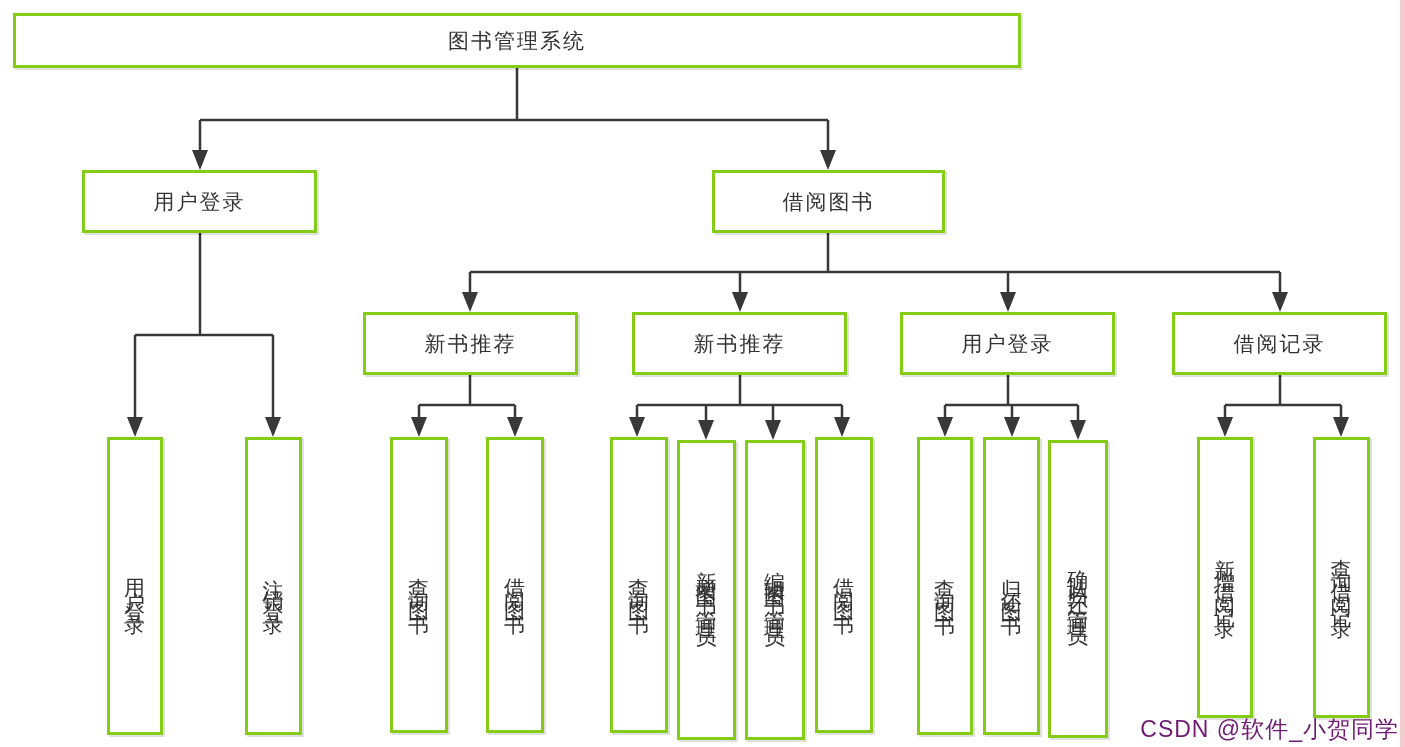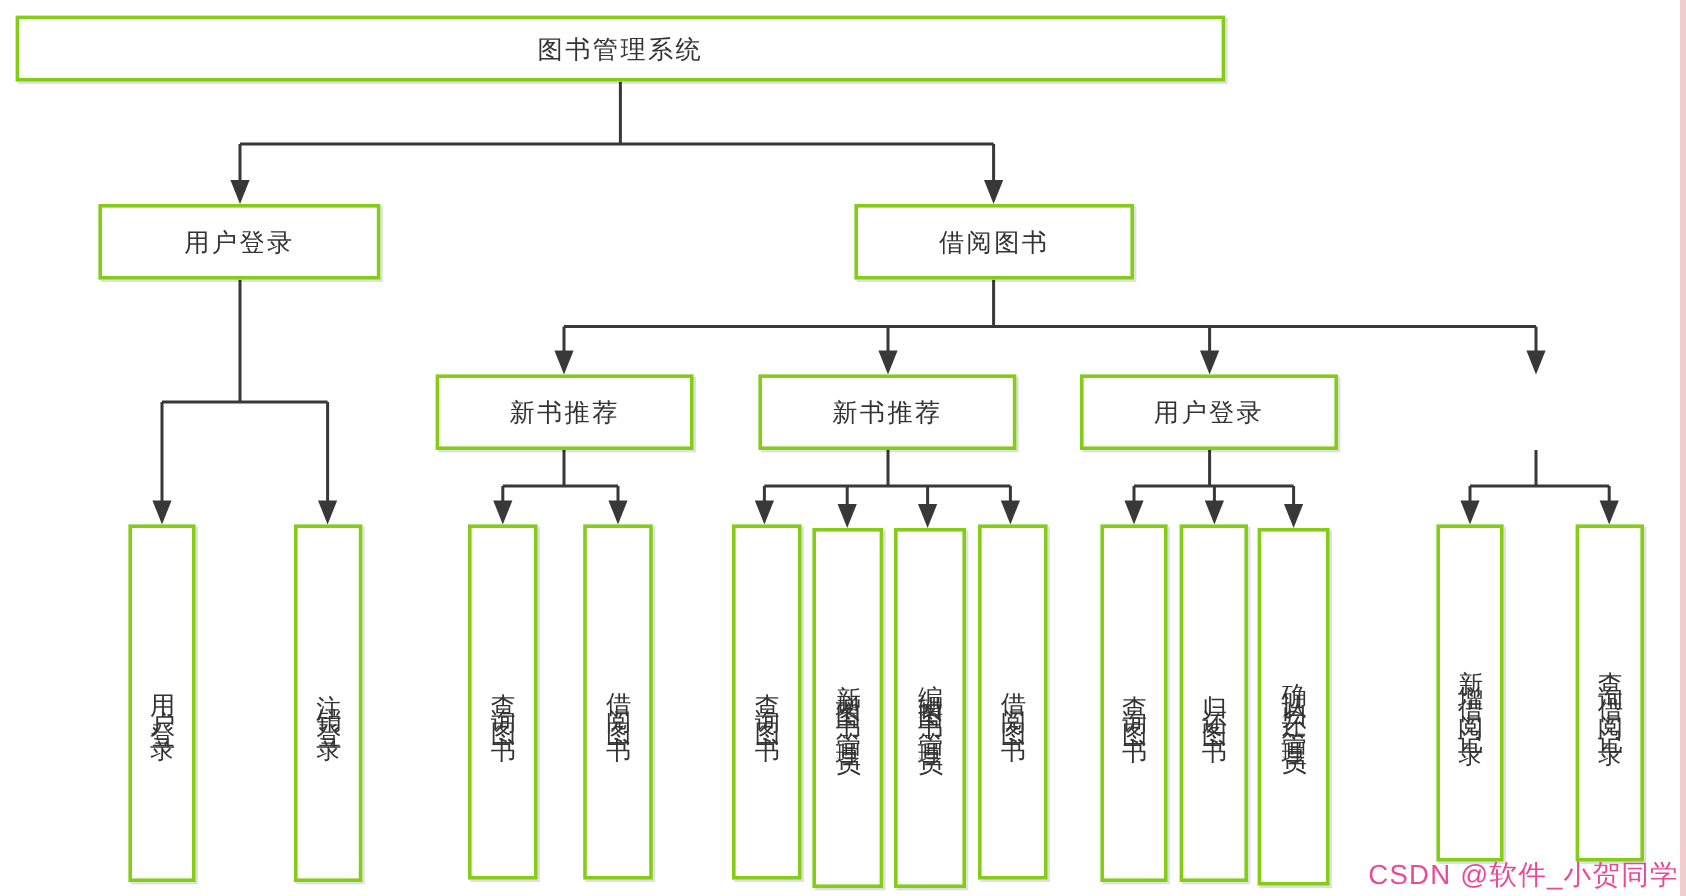--- a/index.html
+++ b/index.html
@@ -29,21 +29,21 @@
     font-size:21px;
     letter-spacing:12px;
     line-height:1;
   }
   .v.dense span { letter-spacing:8px; }
   .watermark {
     position:absolute;
     right:6px; bottom:2px;
     font-size:23px;
     letter-spacing:1px;
-    color:#ec4899;
+    color:#701a75;
     text-shadow:1px 1px 0 #ffffff;
     white-space:nowrap;
   }
   .edge-strip {
     position:absolute;
     right:0; top:0;
     width:5px; height:747px;
     background:#f3cdcd;
   }
 </style>
@@ -85,20 +85,21 @@
   </svg>
 
   <div class="box h" style="left:13px; top:13px; width:1008px; height:55px;">图书管理系统</div>
 
   <div class="box h" style="left:82px; top:170px; width:235px; height:63px;">用户登录</div>
   <div class="box h" style="left:712px; top:170px; width:233px; height:63px;">借阅图书</div>
 
   <div class="box h" style="left:363px; top:312px; width:215px; height:63px;">新书推荐</div>
   <div class="box h" style="left:632px; top:312px; width:215px; height:63px;">新书推荐</div>
   <div class="box h" style="left:900px; top:312px; width:215px; height:63px;">用户登录</div>
+  <div class="box h" style="left:1172px; top:312px; width:215px; height:63px;">借阅记录</div>
 
   <div class="box v" style="left:107px; top:437px; width:56px; height:298px;">
        <span>用户登录</span>
     </div>
   <div class="box v" style="left:245px; top:437px; width:57px; height:298px;">
        <span>注销登录</span>
     </div>
 
   <div class="box v" style="left:390px; top:437px; width:58px; height:296px;">
        <span>查询图书</span>

